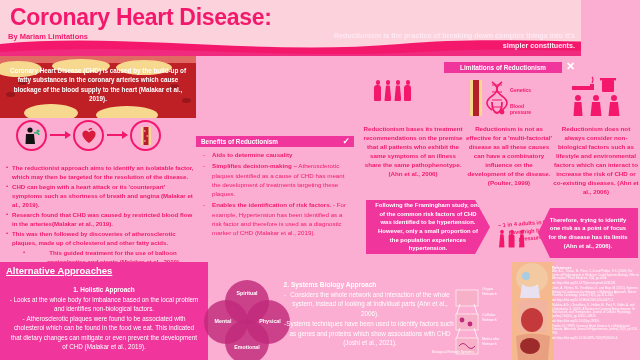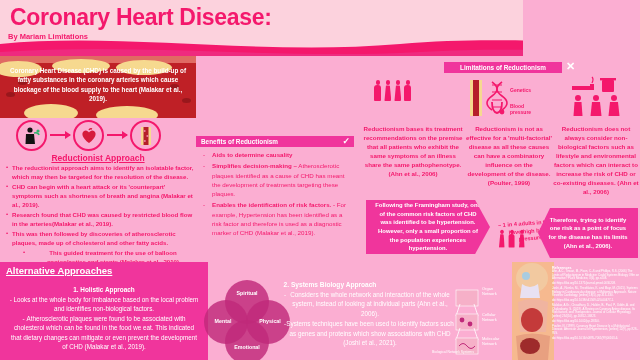--- a/index.html
+++ b/index.html
@@ -5,21 +5,21 @@
   * { margin:0; padding:0; box-sizing:border-box; }
   html,body { width:640px; height:360px; overflow:hidden; }
   body {
     font-family:"Liberation Sans", sans-serif;
     background:#f9a8cd;
     position:relative;
   }
   .poster { position:absolute; inset:0; background:#fbaed2; }
 
   
-  .header { position:absolute; left:0; top:0; width:523px; height:56px; background:#fcd2dd; overflow:hidden; }
+  .header { position:absolute; left:0; top:0; width:581px; height:56px; background:#fcd2dd; overflow:hidden; }
   .header-wave { position:absolute; left:0; top:30px; width:640px; height:30px; }
   .title { position:absolute; left:10px; top:4px; font-size:23px; font-weight:bold; color:#f4186c; letter-spacing:-0.3px; white-space:nowrap; }
   .subtitle { position:absolute; left:231px; top:10px; font-size:12.5px; font-weight:bold; color:#f4186c; white-space:nowrap; }
   .author { position:absolute; left:8px; top:32px; font-size:7.5px; font-weight:bold; color:#f4186c; }
   .reductionism-def { position:absolute; right:6px; top:31px; width:260px; text-align:right; font-size:7.2px; font-weight:bold; color:#ffe9f2; line-height:1.35; }
 
   
   .artery-panel { position:absolute; left:0; top:56px; width:196px; height:62px; background:#bf2026; overflow:hidden; }
   .artery-wall-top { position:absolute; left:0; top:0; width:196px; height:7px; background:#e06a63; }
   .plaque { position:absolute; background:#f6d98f; border-radius:50%; }
@@ -101,20 +101,21 @@
 
 <div class="poster">
 
   <div class="header">
     <svg class="header-wave" viewBox="0 0 640 30" preserveAspectRatio="none">
       <path d="M0,14 C120,2 260,26 400,14 C500,5 580,16 640,9 L640,30 L0,30 Z" fill="#f4186c"></path>
       <path d="M0,22 C140,12 280,30 420,22 C520,16 590,24 640,19 L640,30 L0,30 Z" fill="#ef2a7f"></path>
     </svg>
     <div class="title">Coronary Heart Disease:</div>
     <div class="author">By Mariam Limitations</div>
+    <div class="reductionism-def">Reductionism is the practice of breaking down complex things into it's simpler constituents.</div>
   </div>
 
   <div class="artery-panel">
     <div class="artery-wall-top"></div>
     <div class="plaque" style="left:-6px;top:5px;width:48px;height:16px;"></div>
     <div class="plaque" style="left:52px;top:3px;width:58px;height:14px;"></div>
     <div class="plaque" style="left:116px;top:4px;width:56px;height:15px;"></div>
     <div class="plaque" style="left:24px;top:48px;width:54px;height:18px;"></div>
     <div class="plaque" style="left:96px;top:50px;width:62px;height:18px;"></div>
     <div class="rbc" style="left:18px;top:24px;"></div>
@@ -145,21 +146,20 @@
       <svg width="20" height="20" viewBox="0 0 20 20">
           <rect x="5" y="1" width="10" height="18" fill="#f6d98f"></rect>
           <rect x="7.5" y="1" width="5" height="18" fill="#b51f2a"></rect>
           <circle cx="8.6" cy="5" r="1.1" fill="#f07ca0"></circle>
           <circle cx="11.4" cy="10" r="1.1" fill="#f07ca0"></circle>
           <circle cx="8.8" cy="15" r="1.1" fill="#f07ca0"></circle>
         </svg>
     </div>
   </div>
 
-  <div class="red-head">Reductionist Approach</div>
   <ul class="red-list">
     <li>The reductionist approach aims to identify an isolatable factor, which may then be targeted for the resolution of the disease.</li>
     <li>CHD can begin with a heart attack or its 'counterpart' symptoms such as shortness of breath and angina (Malakar et al., 2019).</li>
     <li>Research found that CHD was caused by restricted blood flow in the arteries(Malakar et al., 2019).</li>
     <li>This was then followed by discoveries of atherosclerotic plaques, made up of cholesterol and other fatty acids.</li>
     <li class="sub">This guided treatment for the use of balloon angioplasties and stents (Malakar et al., 2019)</li>
   </ul>
 
   <div class="benefits-tab">
     <span class="lbl">Benefits of Reductionism</span>

